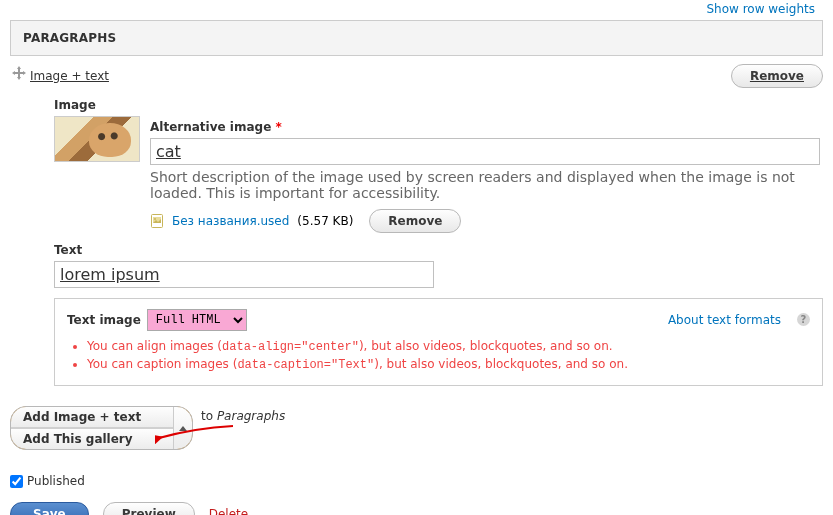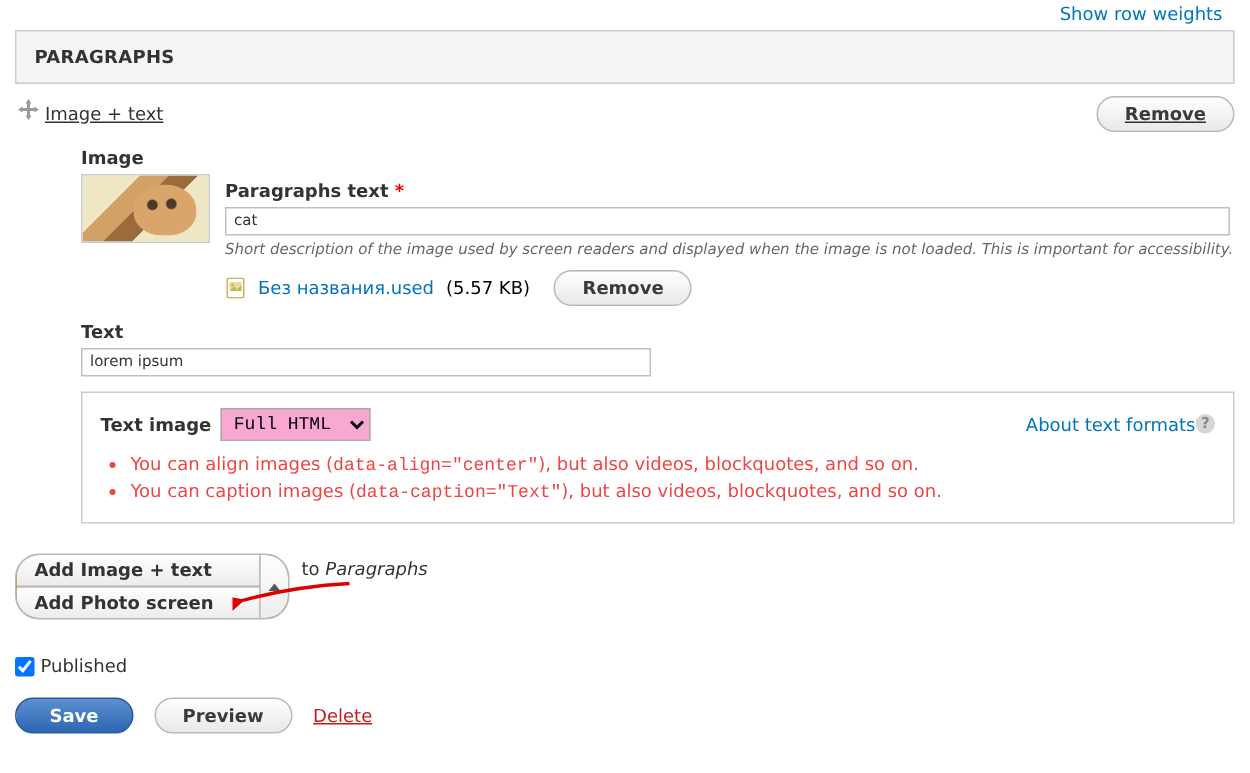--- a/index.html
+++ b/index.html
@@ -94,28 +94,28 @@
   }
   .alt-block { flex:1; }
 
   input[type="text"].txt {
     width: 100%;
     max-width: 670px;
     box-sizing: border-box;
     border: 1px solid #c0c0c0;
     padding: 3px 5px;
     font-family: inherit;
-    font-size: 10px;
+    font-size: 16px;
     color: #333;
+    text-decoration: underline;
   }
   .desc {
     color:#666;
-    font-size: 10px;
+    font-size: 14px;
     margin: 4px 0 8px 0;
-    font-style: italic;
   }
 
   .file-line { display:flex; align-items:center; gap:8px; margin-top:4px;}
   .file-icon {
     width:14px; height:14px;
     display:inline-block;
   }
   .file-name { color:#0074bd; }
   .file-size { color:#000000; }
 
@@ -134,21 +134,21 @@
   .fmt-left { display:flex; align-items:center; gap:6px; }
   .fmt-left label { font-weight:bold; }
   select.fmt-select {
     border:1px solid #aaa;
     background:#f9a8d4;
     font-family:Liberation Mono, monospace;
     font-size:12px;
     padding:2px 4px;
     min-width: 100px;
   }
-  .about-link { color:#0074bd; font-size:12px; display:flex; align-items:flex-start; gap:0;margin-left:31px;}
+  .about-link { color:#0074bd; font-size:12px; display:flex; align-items:flex-start; gap:16px;margin-left:31px;}
   .help-circ {
     width:13px;height:13px;border-radius:50%;
     background:#d6d6d6;color:#888;font-size:10px;
     display:inline-flex;align-items:center;justify-content:center;
     font-weight:bold;
   }
   ul.tips { margin:8px 0 0 0; padding-left:20px; color:#ef4444; }
   ul.tips li { margin: 3px 0; font-size:12px; }
   code, .code { font-family: "Courier New", monospace; font-size:12px; }
 
@@ -239,21 +239,21 @@
         <button class="btn">Remove</button>
       </div>
 
       <div class="indent">
         <div class="label-bold">Image</div>
 
         <div class="img-row">
           <div class="thumb"></div>
           <div class="alt-block">
             <div class="label-bold">
-              <span>Paragraphs text</span>
+              <span>Alternative image</span>
               <span class="req">*</span>
             </div>
             <input type="text" class="txt" value="cat" style="">
             <div class="desc">Short description of the image used by screen readers and displayed when the image is not loaded. This is important for accessibility.</div>
 
             <div class="file-line">
               <span class="file-icon">
                 <svg width="14" height="14" viewBox="0 0 14 14">
                   <rect x="1.5" y="0.5" width="11" height="13" rx="1" fill="#fff" stroke="#c8b559"></rect>
                   <rect x="3" y="3" width="8" height="6" fill="#e9dc9a"></rect>
@@ -297,21 +297,21 @@
         </div>
       </div>
     </div>
   </div>
 
   <div class="add-area arrow-wrap">
     <div class="split-btn">
       <div style="display:flex">
         <div style="flex:1">
           <div class="split-main">Add Image + text</div>
-          <div class="split-main last">Add Photo screen</div>
+          <div class="split-main last">Add This gallery</div>
         </div>
         <div class="split-toggle">
           <div class="tri-up"></div>
         </div>
       </div>
     </div>
     <div class="to-paragraphs">
       <span>to </span><span class="it">Paragraphs</span>
     </div>
 

